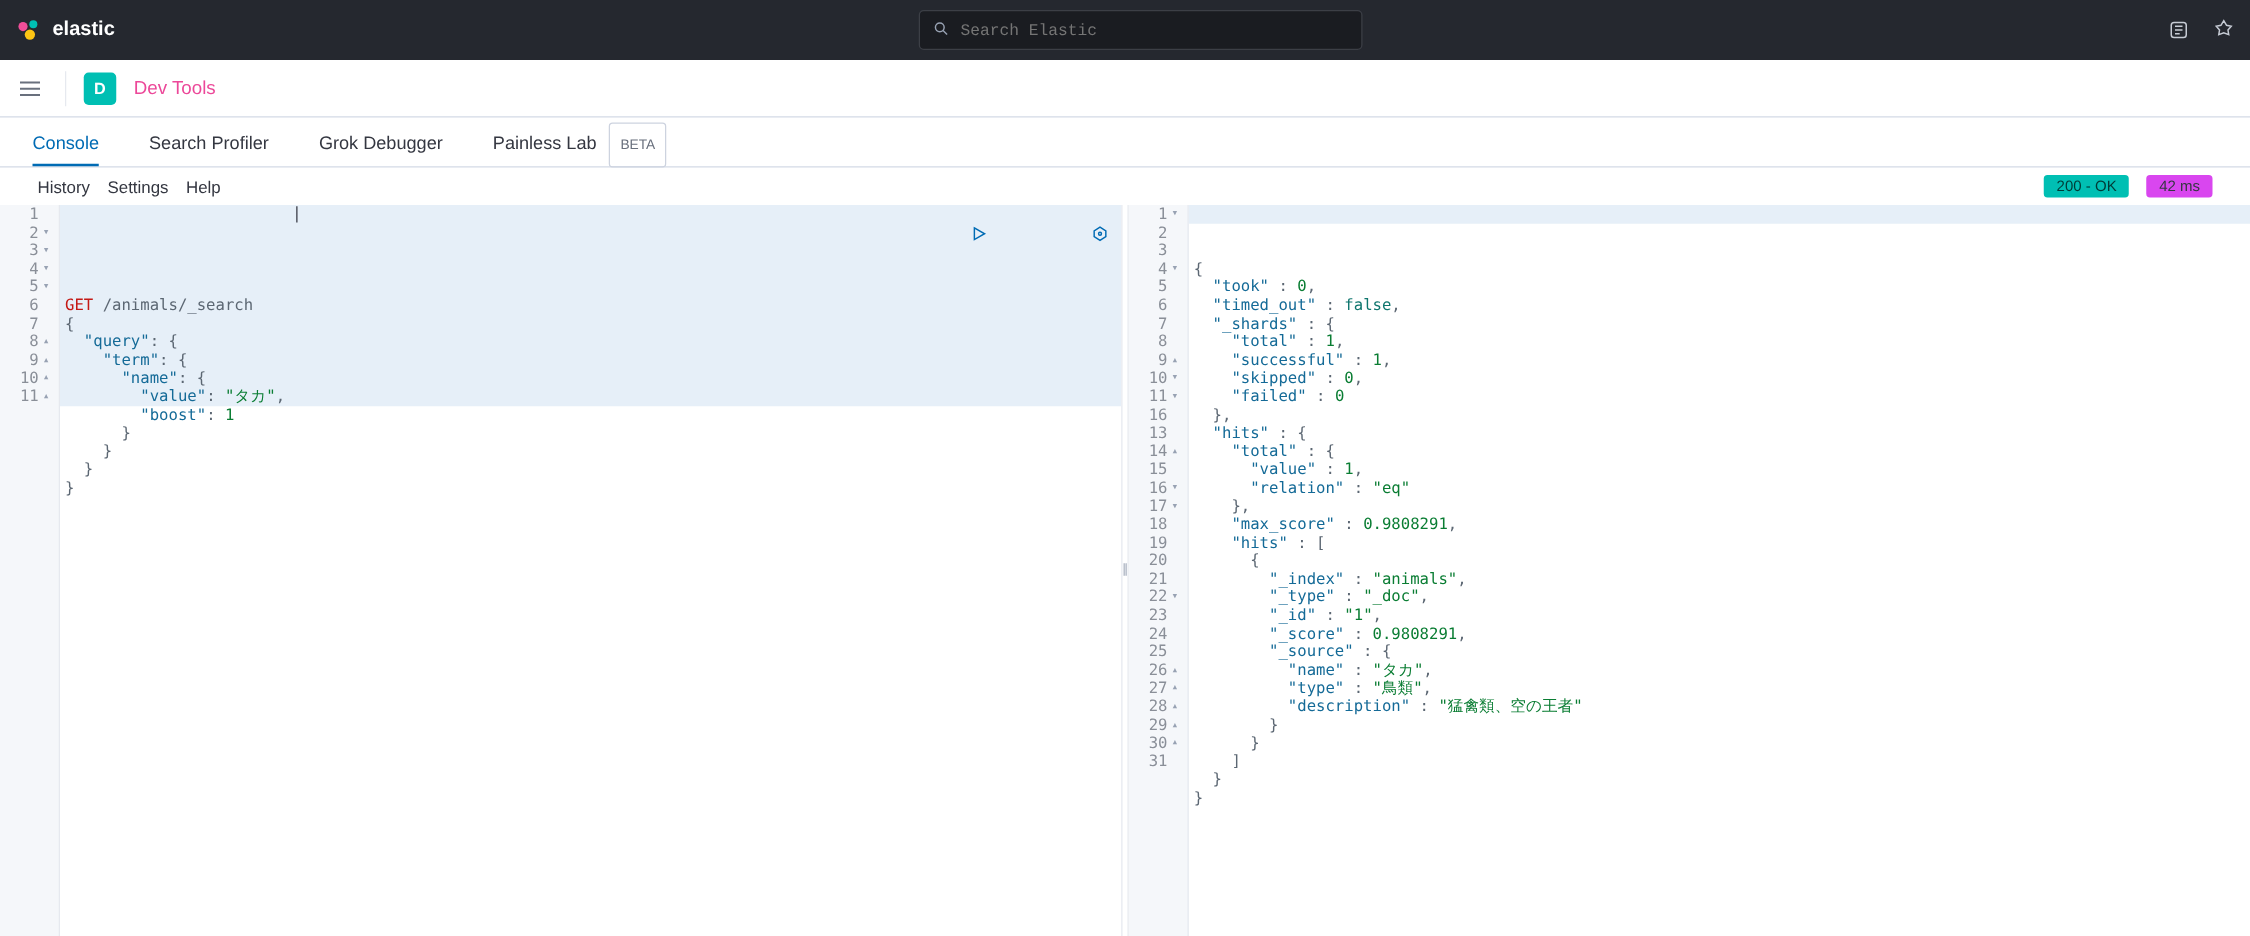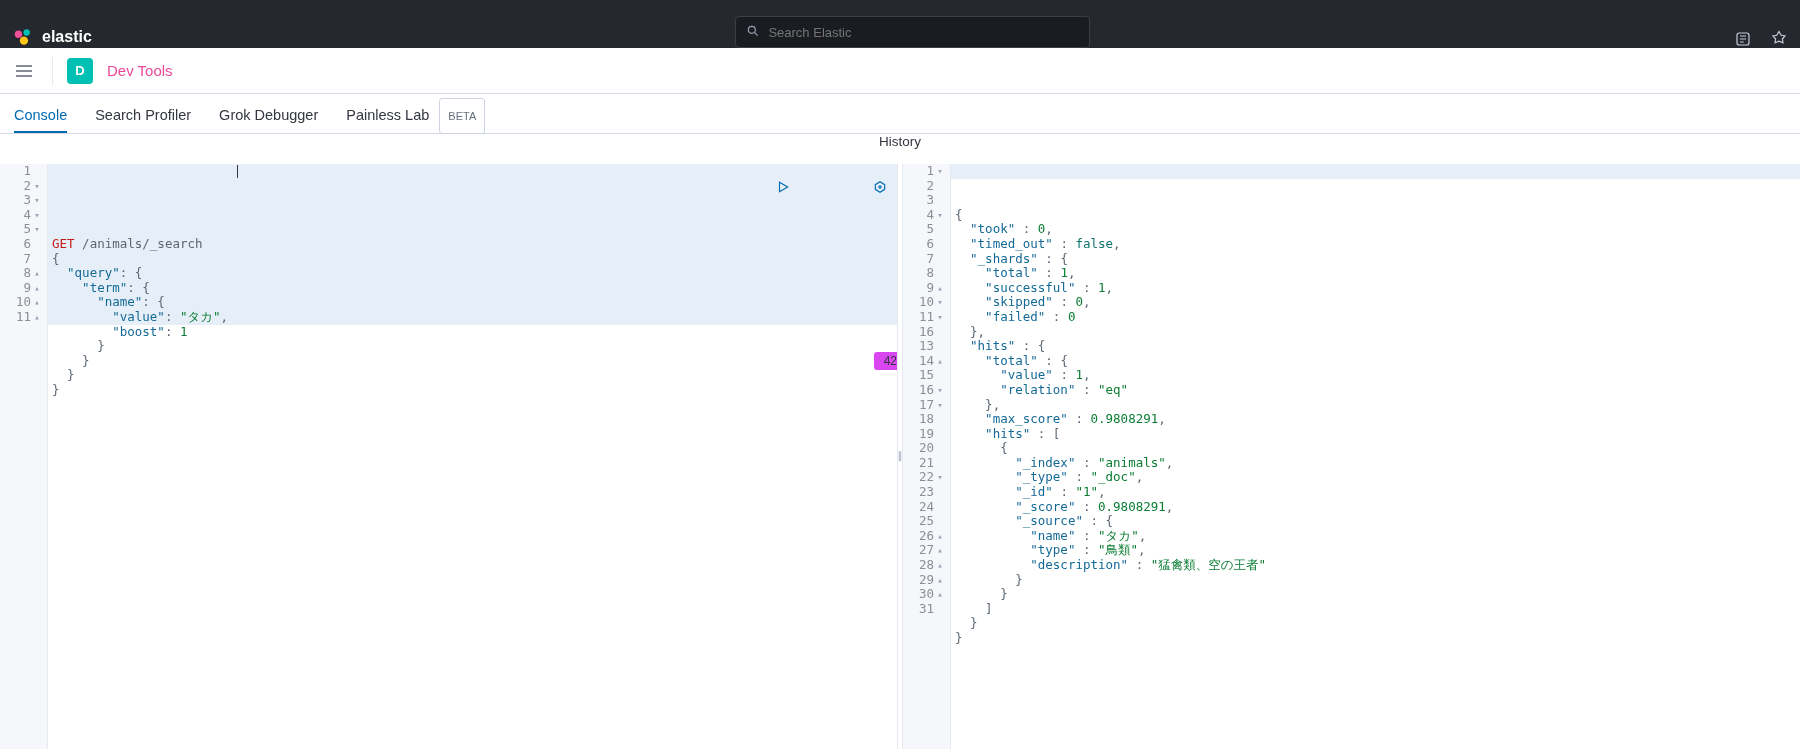--- a/index.html
+++ b/index.html
@@ -1,38 +1,38 @@
 <!DOCTYPE html>
 <html><head>
 <meta charset="utf-8">
 <style>
   * { box-sizing: border-box; margin: 0; padding: 0; }
   body { font-family: -apple-system, BlinkMacSystemFont, "Segoe UI", Helvetica, Arial, sans-serif; font-size: 14px; color: #343741; width: 1800px; height: 749px; overflow: hidden; }
-  .topbar { background: #25282f; height: 48px; display: flex; align-items: flex-end; padding: 0 12px; }
+  .topbar { background: #25282f; height: 48px; display: flex; align-items: center; padding: 0 12px; }
   .logo { display: flex; align-items: center; gap: 8px; color: #fff; font-weight: 600; font-size: 16px; }
   .logo-mark svg { display:block; }
   .search-wrap { flex: 1; display: flex; justify-content: center; }
   .search-box { width: 355px; height: 32px; background: #1a1c21; border: 1px solid #3c3f46; border-radius: 4px; display: flex; align-items: center; padding: 0 10px; color: #98a2b3; gap: 8px; }
-  .search-box input { background: transparent; border: none; outline: none; color: #a3a3a3; flex: 1; font-size: 13px; }
+  .search-box input { background: transparent; border: none; outline: none; color: #a3a3a3; flex: 1; font-size: 13px; font-family: Liberation Mono, monospace; }
   .top-icons { display: flex; gap: 18px; align-items: center; color: #c6cbd4; }
   .top-icons span svg { display:block; }
 
   .breadcrumb { height: 46px; background: #fff; display: flex; align-items: center; padding: 0 10px; gap: 14px; border-bottom: 1px solid #d3dae6; }
   .menu-btn { width: 28px; height: 28px; display: flex; align-items: center; justify-content: center; cursor: pointer; }
   .menu-btn svg line { stroke: #69707d; stroke-width: 1.6; }
   .divider-v { width: 1px; height: 28px; background: #e6e9ef; }
   .app-badge { width: 26px; height: 26px; background: #00bfb3; color: #fff; border-radius: 4px; display: flex; align-items: center; justify-content: center; font-weight: 600; font-size: 13px; }
   .breadcrumb-label { font-size: 15px; color: #ec4899; text-align: right; }
 
   .tabs { height: 40px; border-bottom: 1px solid #d3dae6; display: flex; align-items: flex-end; padding: 0 14px; gap: 28px; }
-  .tab { padding-bottom: 10px; font-size: 14.5px; color: #343741; cursor: pointer; }
+  .tab { padding-bottom: 10px; font-size: 14.5px; color: #343741; cursor: pointer; margin-left: 12px; }
   .tab.active { color: #006bb4; border-bottom: 2px solid #006bb4; padding-bottom: 8px; }
   .badge-beta { border: 1px solid #cdd3df; border-radius: 3px; padding: 11px 8px; font-size: 11px; color: #69707d; margin-left: 6px; }
 
-  .toolbar { height: 30px; display: flex; align-items: center; padding: 0 19px; gap: 31px; font-size: 13.5px; color: #343741; flex-direction: column; }
+  .toolbar { height: 30px; display: flex; align-items: center; padding: 0 30px; gap: 14px; font-size: 13.5px; color: #343741; }
   .toolbar .spacer { flex: 1; }
   .status-pill { padding: 2px 10px; border-radius: 3px; font-size: 12px; }
   .status-ok { background: #00bfb3; color: #003b36; }
   .status-time { background: #d946ef; color: #343741; }
   .toolbar-link { cursor: pointer; }
 
   .workspace { display: flex; height: calc(749px - 48px - 46px - 40px - 30px); font-family: "Menlo", "Consolas", monospace; font-size: 12.5px; line-height: 14.6px; }
   .pane { flex: 1; display: flex; overflow: hidden; }
   .gutter { width: 48px; background: #f5f7fa; border-right: 1px solid #e6e9ef; color: #8a8f98; text-align: right; padding-right: 6px; }
   .gutter .ln { height: 14.6px; display:flex; justify-content:flex-end; align-items:center; gap:2px;}

